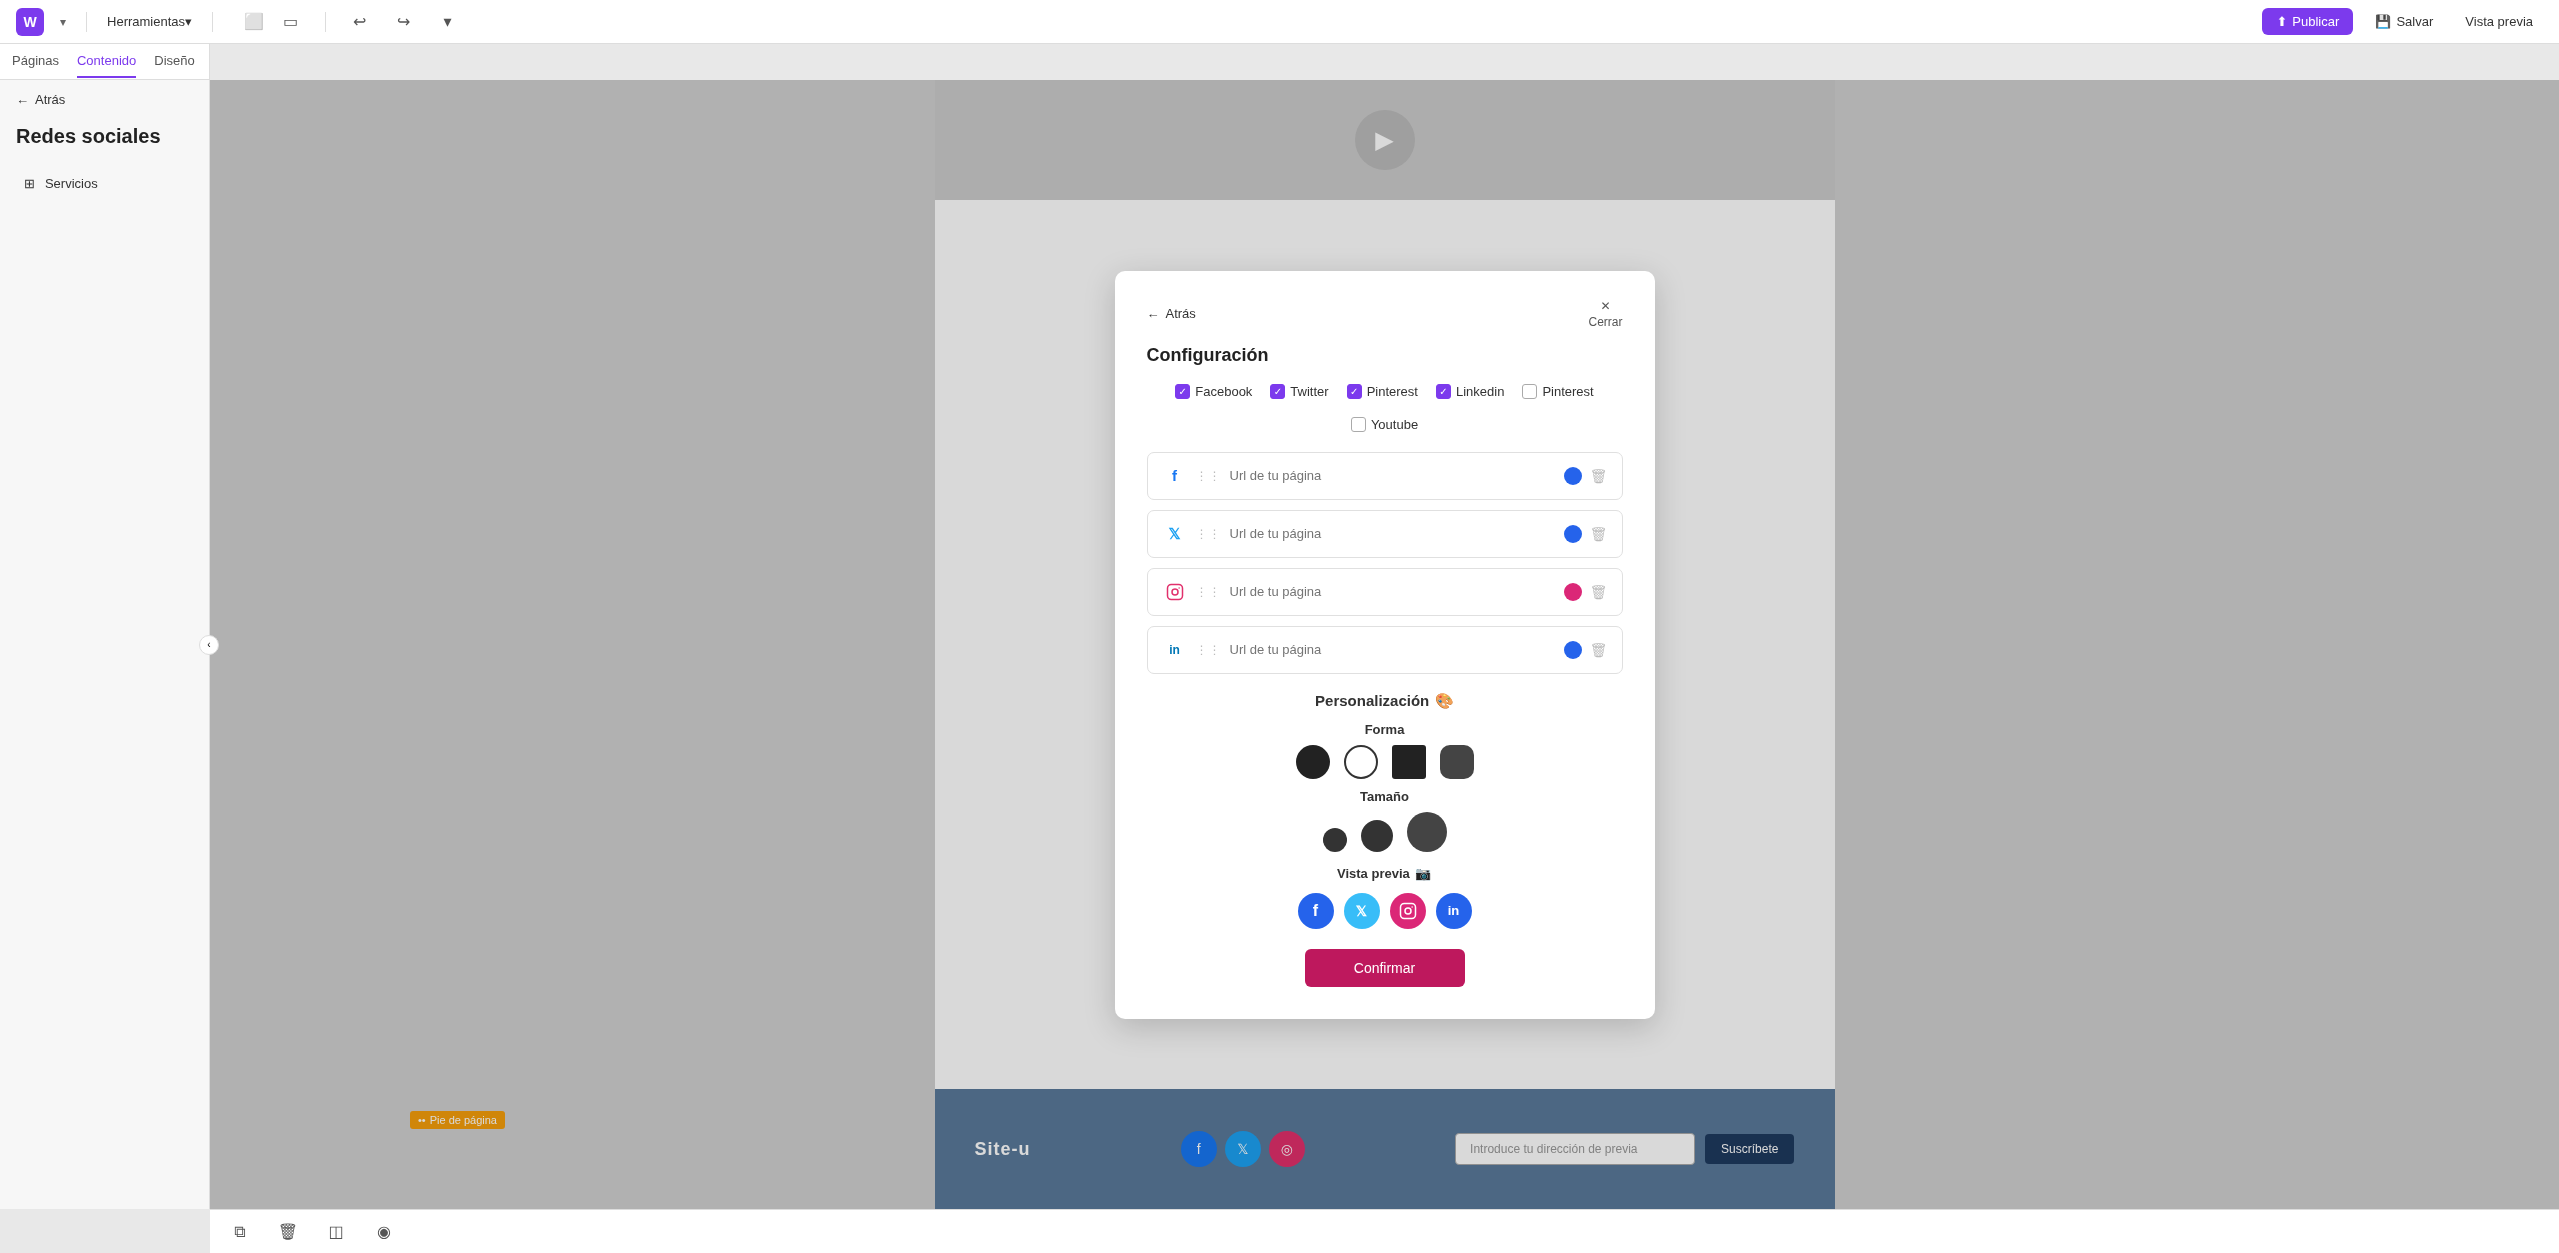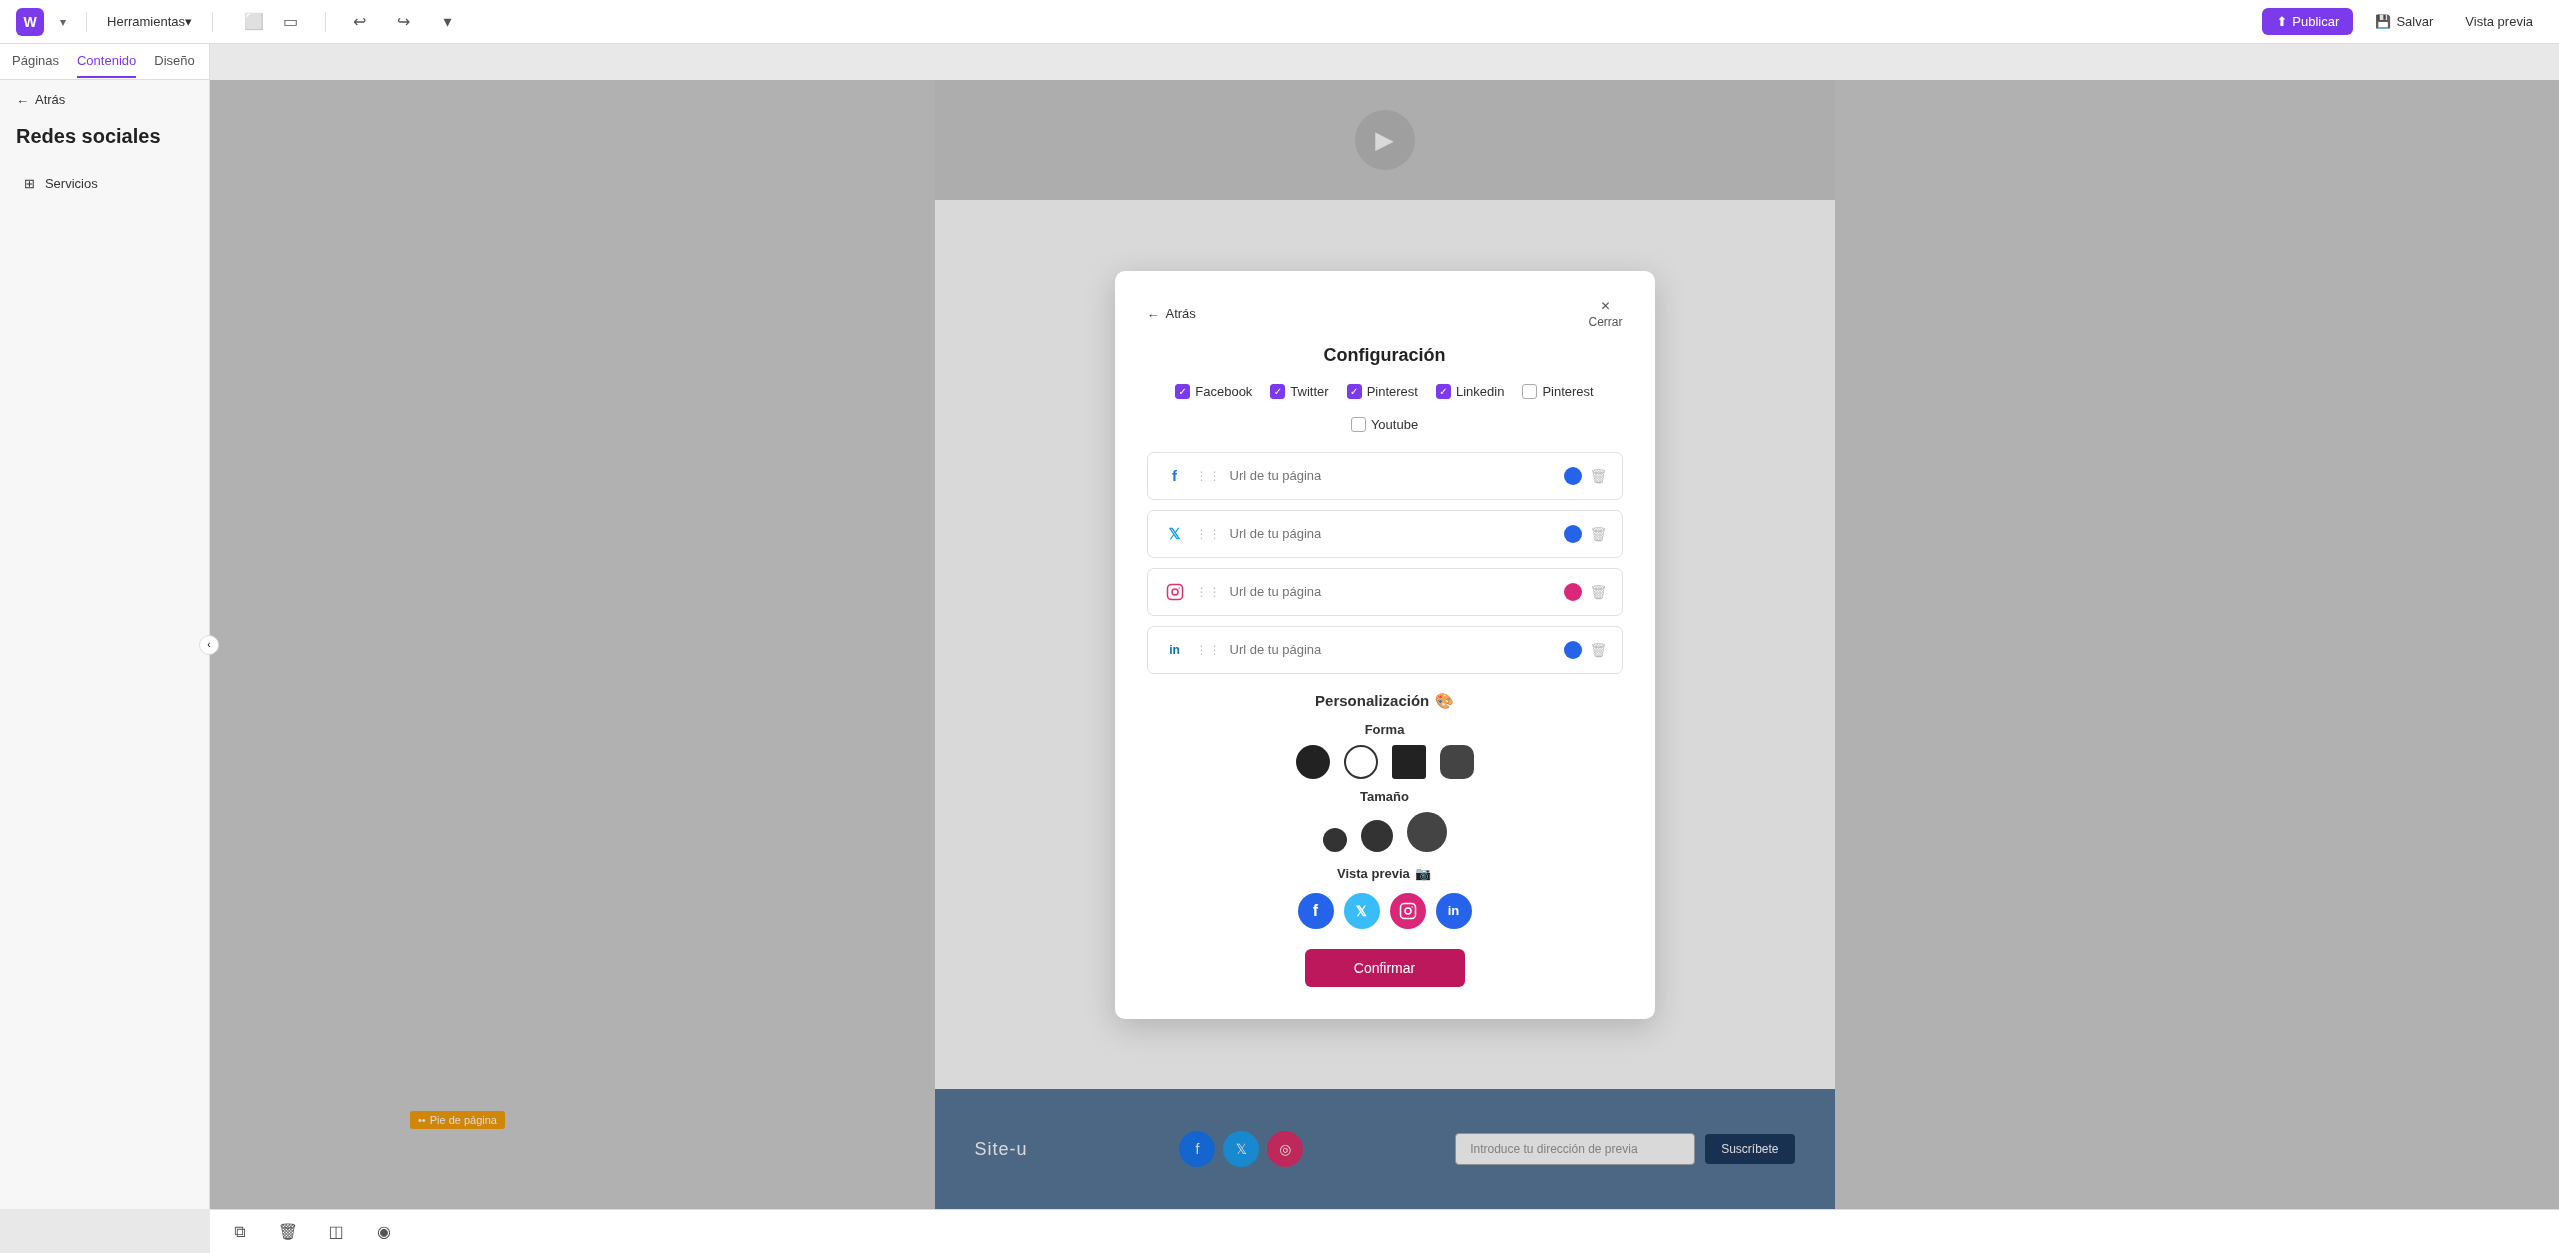--- a/index.html
+++ b/index.html
@@ -124,21 +124,21 @@
       display: flex; justify-content: space-between; align-items: center; margin-bottom: 16px;
     }
     .modal-back {
       display: flex; align-items: center; gap: 6px; font-size: 13px; color: #333; cursor: pointer;
     }
     .modal-close {
       display: flex; flex-direction: column; align-items: center; gap: 2px;
       font-size: 12px; color: #555; cursor: pointer;
     }
     .modal-title {
-      text-align: center; font-size: 18px; font-weight: 600; color: #222; margin-bottom: 18px;
+      text-align: left; font-size: 18px; font-weight: 600; color: #222; margin-bottom: 18px;
     }
 
     
     .checkbox-row {
       display: flex; align-items: center; justify-content: center; gap: 18px; margin-bottom: 20px; flex-wrap: wrap;
     }
     .checkbox-item {
       display: flex; align-items: center; gap: 5px; font-size: 13px; color: #333; cursor: pointer;
     }
     .checkbox-box {
@@ -225,21 +225,21 @@
       position: fixed; bottom: 0; left: 210px; right: 0; height: 44px;
       background: #fff; border-top: 1px solid #ddd;
       display: flex; align-items: center; padding: 0 16px; gap: 20px; z-index: 90;
     }
     .bottom-icon {
       width: 28px; height: 28px; display: flex; align-items: center; justify-content: center;
       color: #555; font-size: 16px; cursor: pointer; border-radius: 4px;
     }
 
     .site-logo-mock {
-      font-size: 18px; font-weight: 400; color: #fff; letter-spacing: 1px;
+      font-size: 18px; font-weight: 700; color: #fff; letter-spacing: 1px;
     }
   </style>
 </head>
 <body>
 
 <div class="topbar">
   <div class="topbar-logo">
     <span>W</span>
   </div>
   <span class="topbar-chevron">▾</span>

